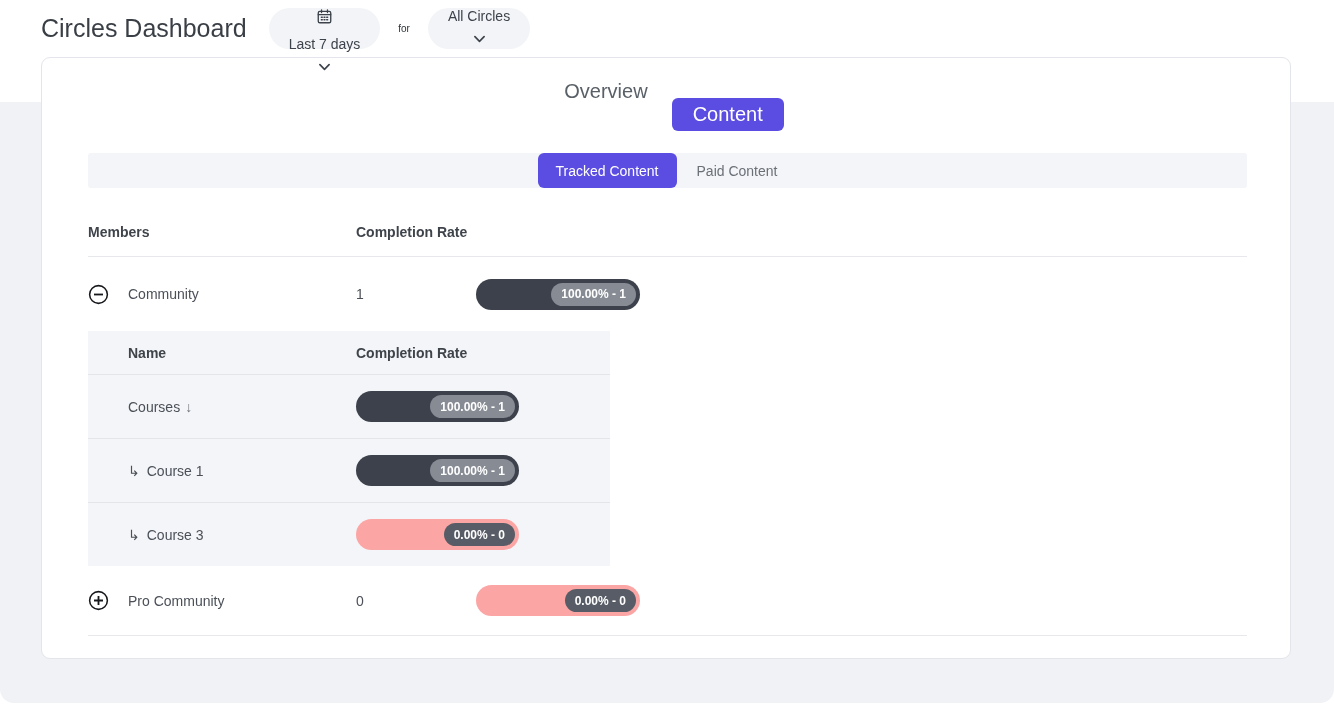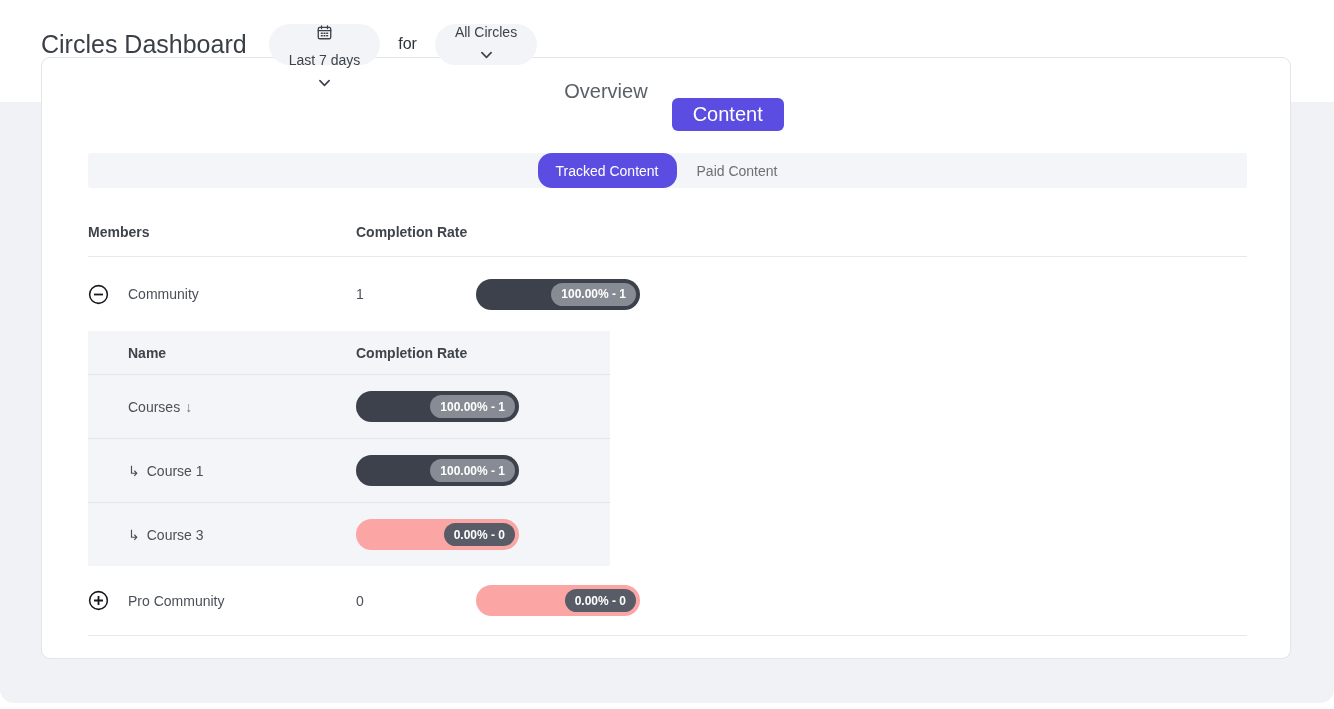--- a/index.html
+++ b/index.html
@@ -10,44 +10,44 @@
     position:relative;
     overflow:hidden;
     color:#4b5058;
   }
   .gray-bg {
     position:absolute; left:0; top:102px; width:1334px; height:601px;
     background:#f1f2f6; border-radius:0 0 14px 14px;
   }
   
   .page-header {
-    position:absolute; left:41px; top:23px; height:42px;
+    position:absolute; left:41px; top:7px; height:42px;
     display:flex; align-items:center; gap:18px; z-index:3;
   }
   .page-title { font-size:25px; font-weight:400; color:#3a3f46; margin-right:4px; }
   .filter-pill {
     display:flex; align-items:center; gap:11px;
     background:#f3f4f7; border-radius:21px; height:41px; padding:0 20px;
     font-size:14px; color:#3d434b; cursor:pointer; white-space:nowrap;flex-direction:column;
   }
-  .for-text { font-size:16px; color:#2f343a;text-align:right; }
+  .for-text { font-size:10px; color:#2f343a;text-align:right; }
   .icon-svg { display:block; }
   
   .card {
     position:absolute; left:41px; top:57px; width:1250px; height:602px;
     background:#ffffff; border:1px solid #e3e5ea; border-radius:9px; z-index:2;
   }
   .tabs { margin-top:17px; height:33px; display:flex; justify-content:center; align-items:center; gap:8px; }
   .tab { font-size:20px; color:#596067; padding:0 16px; height:33px; display:flex; align-items:center; border-radius:6px; cursor:pointer; }
   .tab.active { background:var(--accent); color:#ffffff; padding:0 21px;margin-top:46px; }
   .subtab-bar {
     margin:45px 0 0 46px; width:1159px; height:35px; background:#f4f5f8;
     border-radius:3px; display:flex; justify-content:center; align-items:center;
   }
-  .subtab { font-size:14px; color:#6b7077; height:35px; display:flex; align-items:center; padding:0 20px; border-radius:14px; cursor:pointer; }
+  .subtab { font-size:14px; color:#6b7077; height:35px; display:flex; align-items:center; padding:0 20px; border-radius:6px; cursor:pointer; }
   .subtab.active { background:var(--accent); color:#ffffff; padding:0 18px; }
   
   .table { margin-left:46px; width:1159px; }
   .thead {
     display:grid; grid-template-columns:268px 120px 1fr;
     height:69px; align-items:end; padding-bottom:16px;
     border-bottom:1px solid #e6e8ec;
     font-size:14px; font-weight:700; color:#3f444b;
   }
   .thead .c1 { padding-left:40px; }

